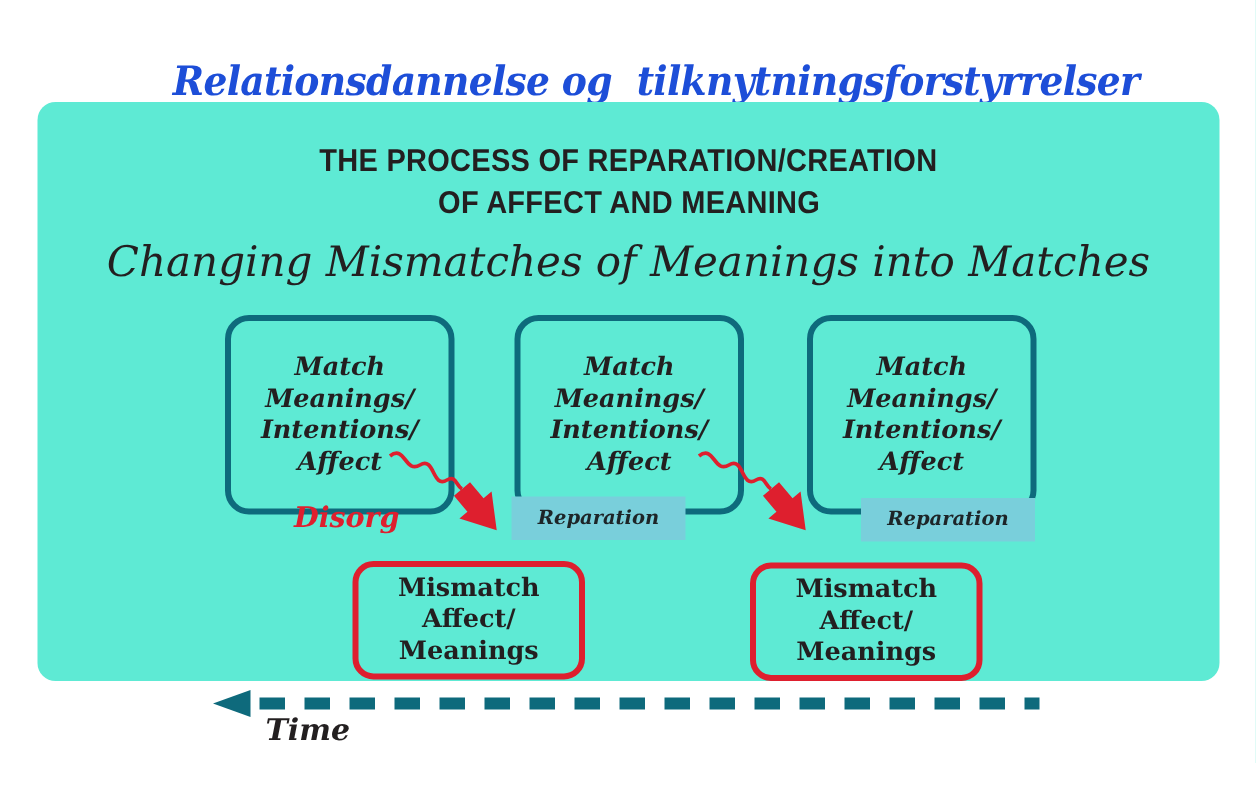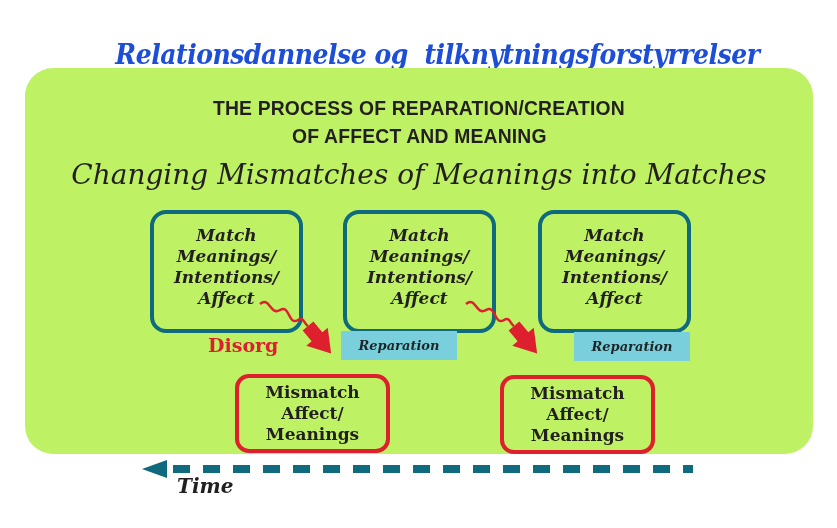--- a/index.html
+++ b/index.html
@@ -8,44 +8,44 @@
     font-family:"DejaVu Serif", serif; overflow:hidden;
   }
   .main-title {
     position:absolute; top:8px; left:0; width:837px; text-align:center;
     color:#1d4ed8; font-size:27px; font-weight:bold; font-style:italic;
     white-space:pre;
   }
   .main-title .squeeze { display:inline-block; transform:scaleX(0.93); transform-origin:center; letter-spacing:-0.5px; }
   .panel {
     position:absolute; left:25px; top:68px; width:788px; height:386px;
-    background:#bef264; border-radius:28px;
+    background:#5eead4; border-radius:12px;
   }
   .heading {
     position:absolute; top:26px; left:0; width:788px; text-align:center;
     color:#231f20; font-family:"Liberation Sans", sans-serif;
     font-weight:700; font-size:21px; line-height:28px;
   }
   .heading .squeeze { display:inline-block; transform:scaleX(0.92); transform-origin:center; letter-spacing:0.2px; }
   .subtitle {
     position:absolute; top:90px; left:0; width:788px; text-align:center;
     color:#231f20; font-size:28px; font-weight:normal; font-style:italic;
   }
   .match-box {
     position:absolute; top:142px; width:145px; height:104px;
     border:4px solid #0e6a7c; border-radius:16px;
     text-align:center; color:#231f20;
     font-size:17px; font-weight:bold; font-style:italic; line-height:21px;
-    padding-top:11px; box-sizing:content-box;
+    padding-top:21px; box-sizing:content-box;
   }
   .match-box span { display:block; }
   .box1 { left:125px; } .box2 { left:318px; } .box3 { left:513px; }
   .disorg {
-    position:absolute; left:183px; top:266px;
-    color:#de1f2e; font-size:19px; font-weight:bold; 
+    position:absolute; left:171px; top:266px;
+    color:#de1f2e; font-size:19px; font-weight:bold; font-style:italic;
   }
   .reparation {
     position:absolute; width:116px; height:29px; background:#79cfdb;
     color:#1d2528; font-size:13px; font-weight:bold; font-style:italic;
     text-align:center; line-height:29px;
   }
   .rep1 { left:316px; top:263px; } .rep2 { left:549px; top:264px; }
   .mismatch-box {
     position:absolute; width:147px; height:67px;
     border:4px solid #de1f2e; border-radius:14px;

